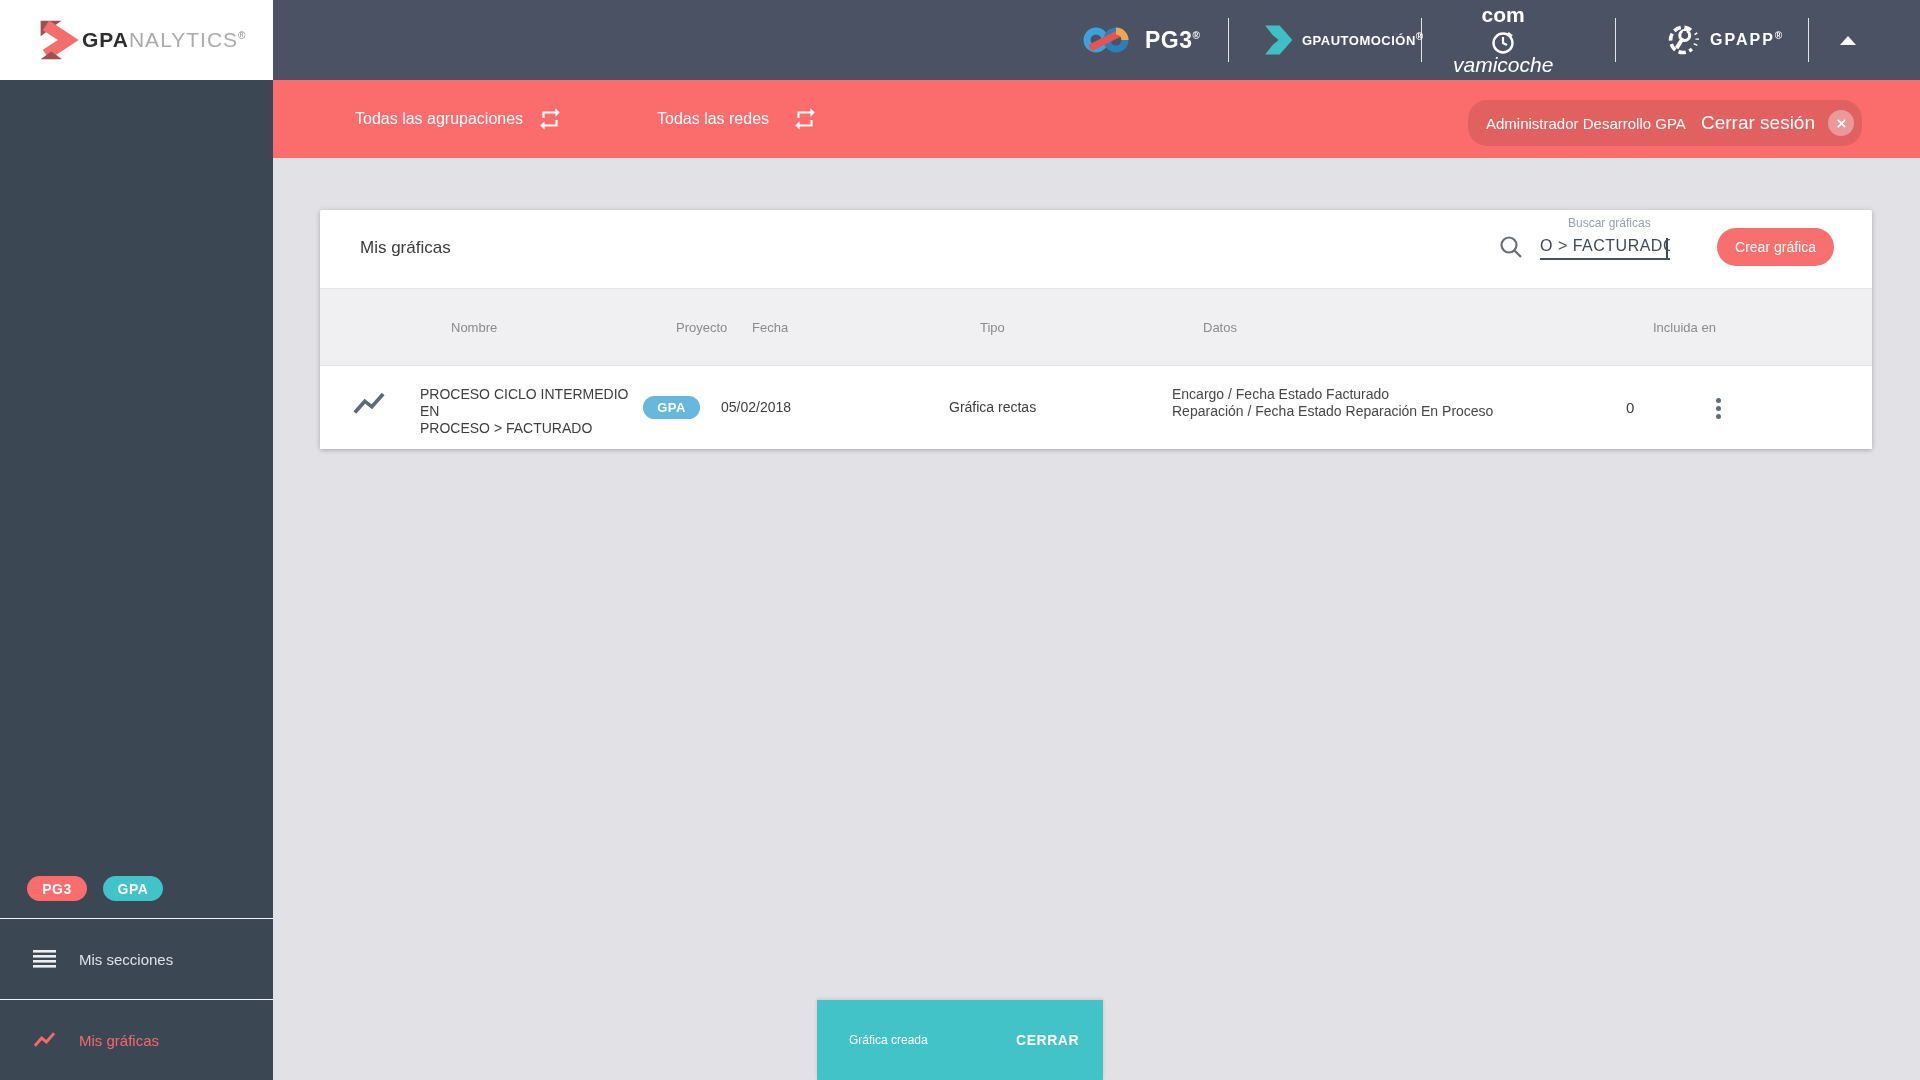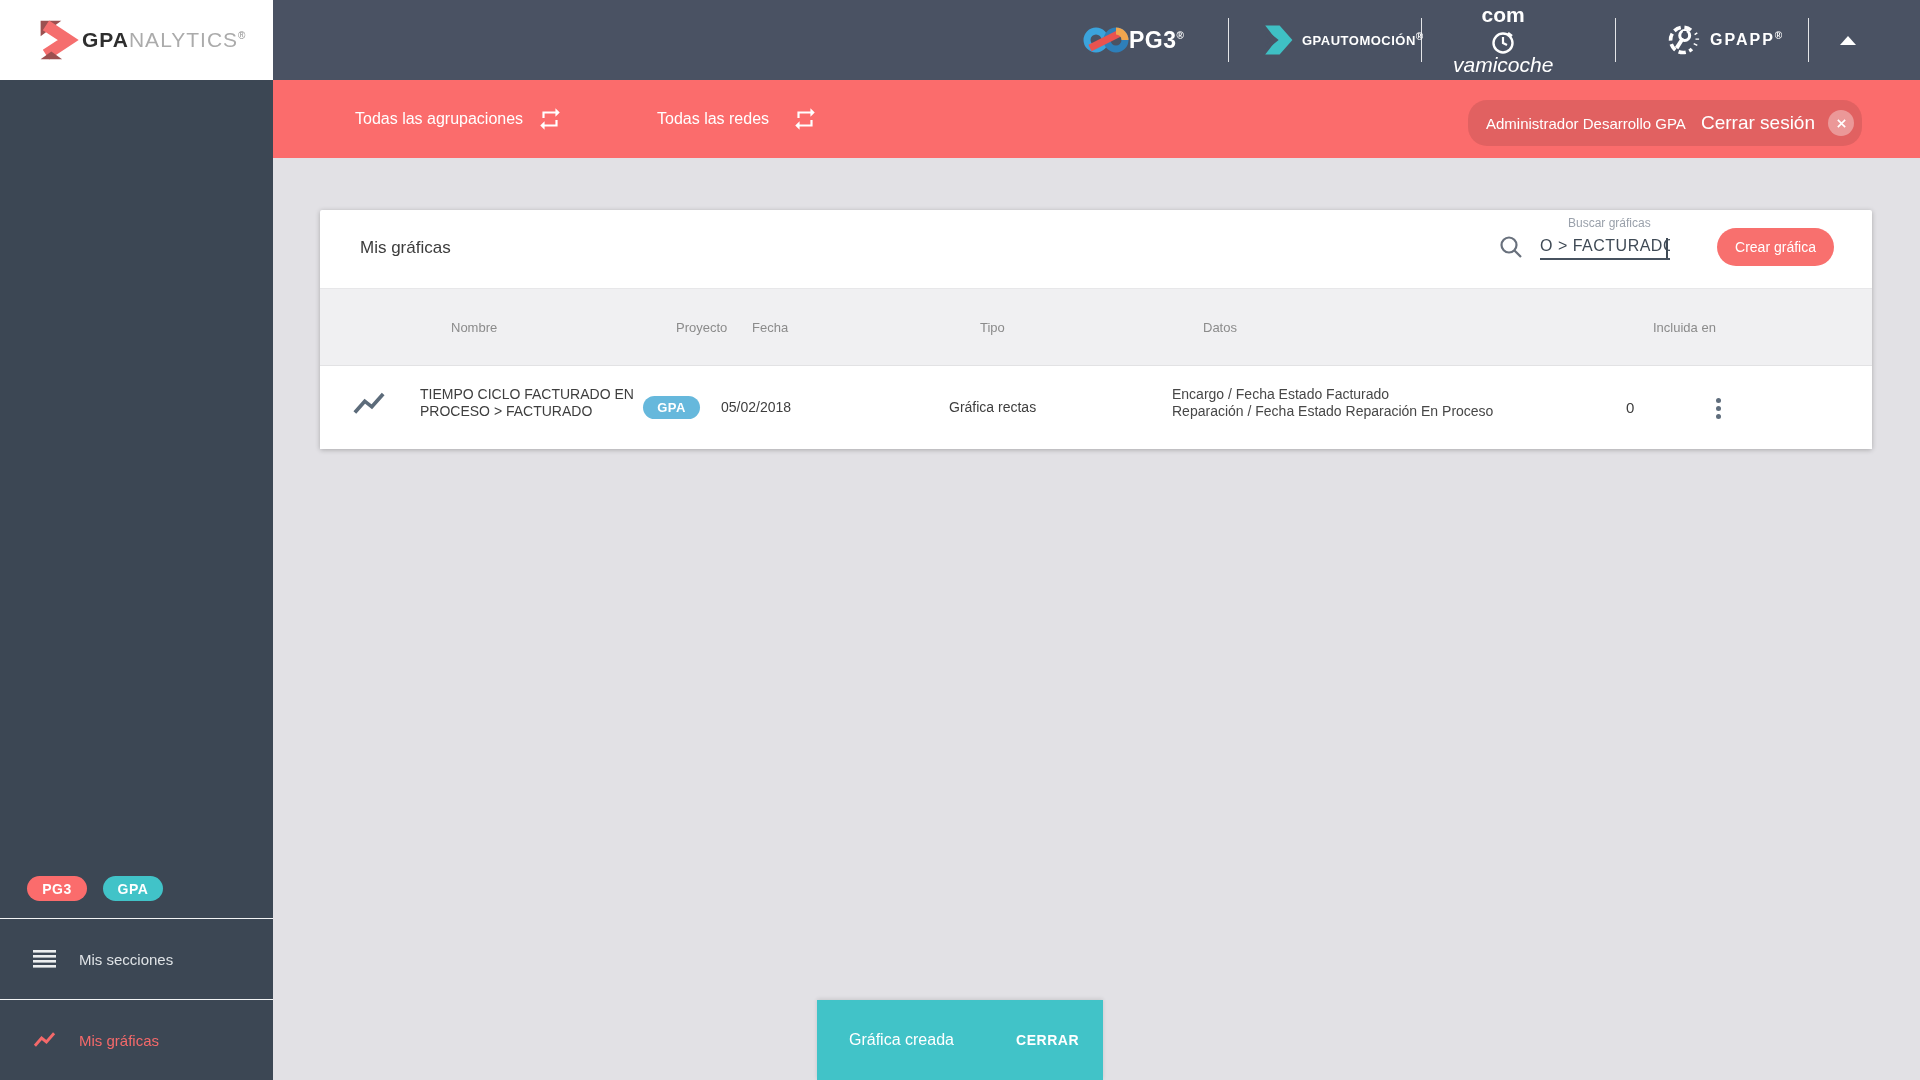--- a/index.html
+++ b/index.html
@@ -25,21 +25,21 @@
   .s-badge.gpa{background:var(--teal);}
   .s-divider{height:1px; background:#f2f3f4;}
   .side-item{height:80px; display:flex; align-items:center; padding-left:33px; gap:23px; cursor:pointer; color:#dfe3e6; font-size:15px;}
   .side-item.active{color:#f4696a;}
   .side-item svg{flex:0 0 auto;}
 
   
   .topbar{position:absolute; left:273px; top:0; width:1647px; height:80px; background:var(--topbar); color:#fff;}
   .brand{position:absolute; top:50%; transform:translateY(-50%); display:flex; align-items:center; white-space:nowrap;}
   .vdiv{position:absolute; top:18px; width:1px; height:44px; background:rgba(255,255,255,0.85);}
-  .pg3-text{font-size:23px; font-weight:bold; margin-left:0; letter-spacing:0.5px;}
+  .pg3-text{font-size:23px; font-weight:bold; margin-left:16px; letter-spacing:0.5px;}
   .reg{font-size:10px; vertical-align:super;}
   .gpauto-text{font-size:13px; font-weight:bold; letter-spacing:0.5px; margin-left:8px;}
   .comprova{font-size:21px;}
   .comprova .pre{font-weight:600;}
   .comprova .post{font-weight:normal; font-style:italic;}
   .comprova svg{margin:0 2px; position:relative; top:2px;}
   .gpapp-text{font-size:16px; font-weight:600; letter-spacing:2px; margin-left:10px;}
   .collapse-tri{position:absolute; top:36px; width:0; height:0; border-left:8px solid transparent; border-right:8px solid transparent; border-bottom:9px solid #fff; cursor:pointer;}
 
   
@@ -67,21 +67,21 @@
   .cell{position:absolute; font-size:14px; color:#3e3e3e;}
   .cell.two-line{top:20px; line-height:17px;}
   .cell.one-line{top:33px;}
   .row-icon{position:absolute; left:32px; top:25px; line-height:0;}
   .gpa-pill{position:absolute; left:323px; top:30px; min-width:57px; height:23px; border-radius:12px; background:var(--badge-blue); color:#fff; font-size:13px; font-weight:bold; letter-spacing:0.5px; display:inline-flex; align-items:center; justify-content:center; padding:0 12px;}
   .kebab{position:absolute; left:1386px; top:28px; width:24px; height:28px; display:flex; flex-direction:column; align-items:center; justify-content:center; gap:3px; cursor:pointer;}
   .kebab i{width:5px; height:5px; border-radius:50%; background:#5f6d7c;}
 
   
   .toast{position:absolute; left:817px; top:1000px; width:286px; height:80px; background:var(--teal); color:#fff; display:flex; align-items:center; padding:0 24px 0 32px; z-index:10; box-shadow:0 -1px 4px rgba(0,0,0,0.12);}
-  .toast-msg{font-size:16px;text-align:right;}
+  .toast-msg{font-size:12px;text-align:right;}
   .toast-action{margin-left:auto; font-size:14px; font-weight:bold; letter-spacing:0.5px; cursor:pointer;}
 </style>
 </head>
 <body>
 
 <div class="stage">
 
   <aside class="sidebar">
     <div class="logo-area">
       <span style="line-height:0;">
@@ -228,21 +228,21 @@
       <span class="th" style="left:1302px;">Incluida en</span>
     </div>
 
     <div class="trow">
       <span class="row-icon">
         <svg width="34" height="26" viewBox="0 0 24 18">
           <path d="M2 15 L9 7 L14 11 L22 2" stroke="#5c6b7a" stroke-width="2.6" fill="none"></path>
         </svg>
       </span>
       <span class="cell two-line" style="left:100px; width:215px;">
-        <span style="display:block;">TIEMPO CICLO FACTURADO EN</span>
+        <span style="display:block;">PROCESO CICLO INTERMEDIO EN</span>
         <span style="display:block;">PROCESO &gt; FACTURADO</span>
       </span>
       <span class="gpa-pill">GPA</span>
       <span class="cell one-line" style="left:401px;">05/02/2018</span>
       <span class="cell one-line" style="left:629px;">Gráfica rectas</span>
       <span class="cell two-line" style="left:852px; width:430px; color:#474747;">
         <span style="display:block;">Encargo / Fecha Estado Facturado</span>
         <span style="display:block;">Reparación / Fecha Estado Reparación En Proceso</span>
       </span>
       <span class="cell one-line" style="left:1306px; font-size:15px;">0</span>

